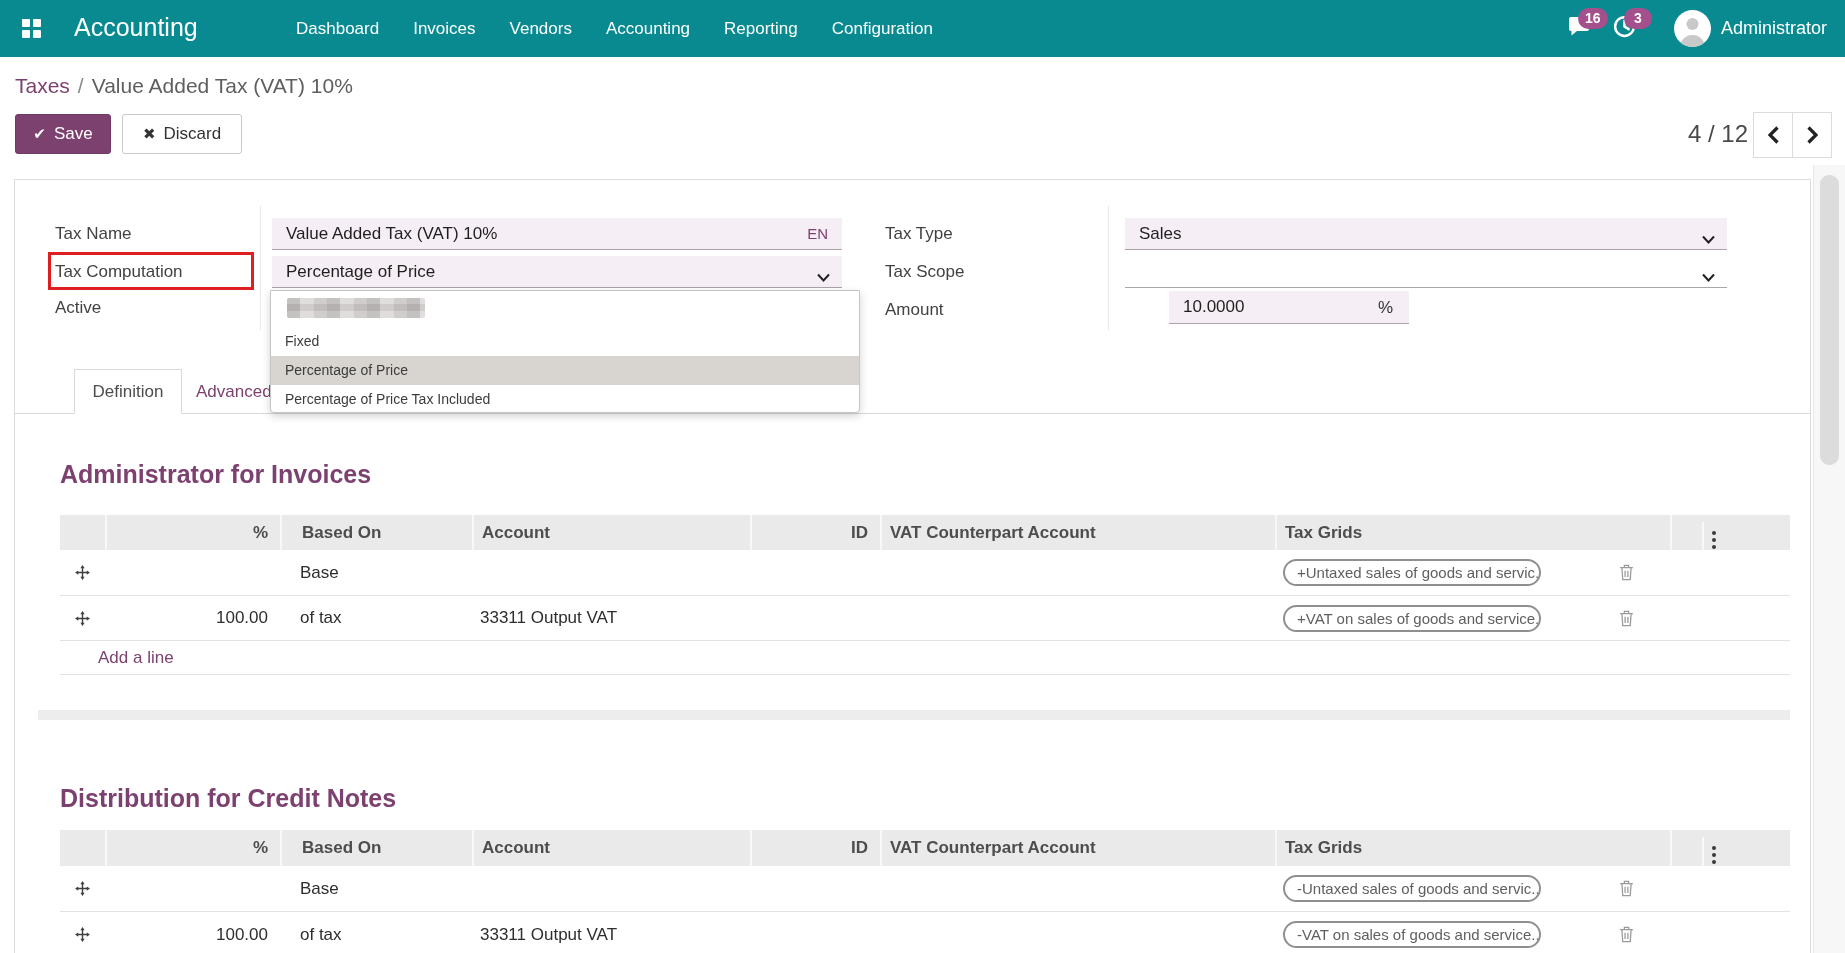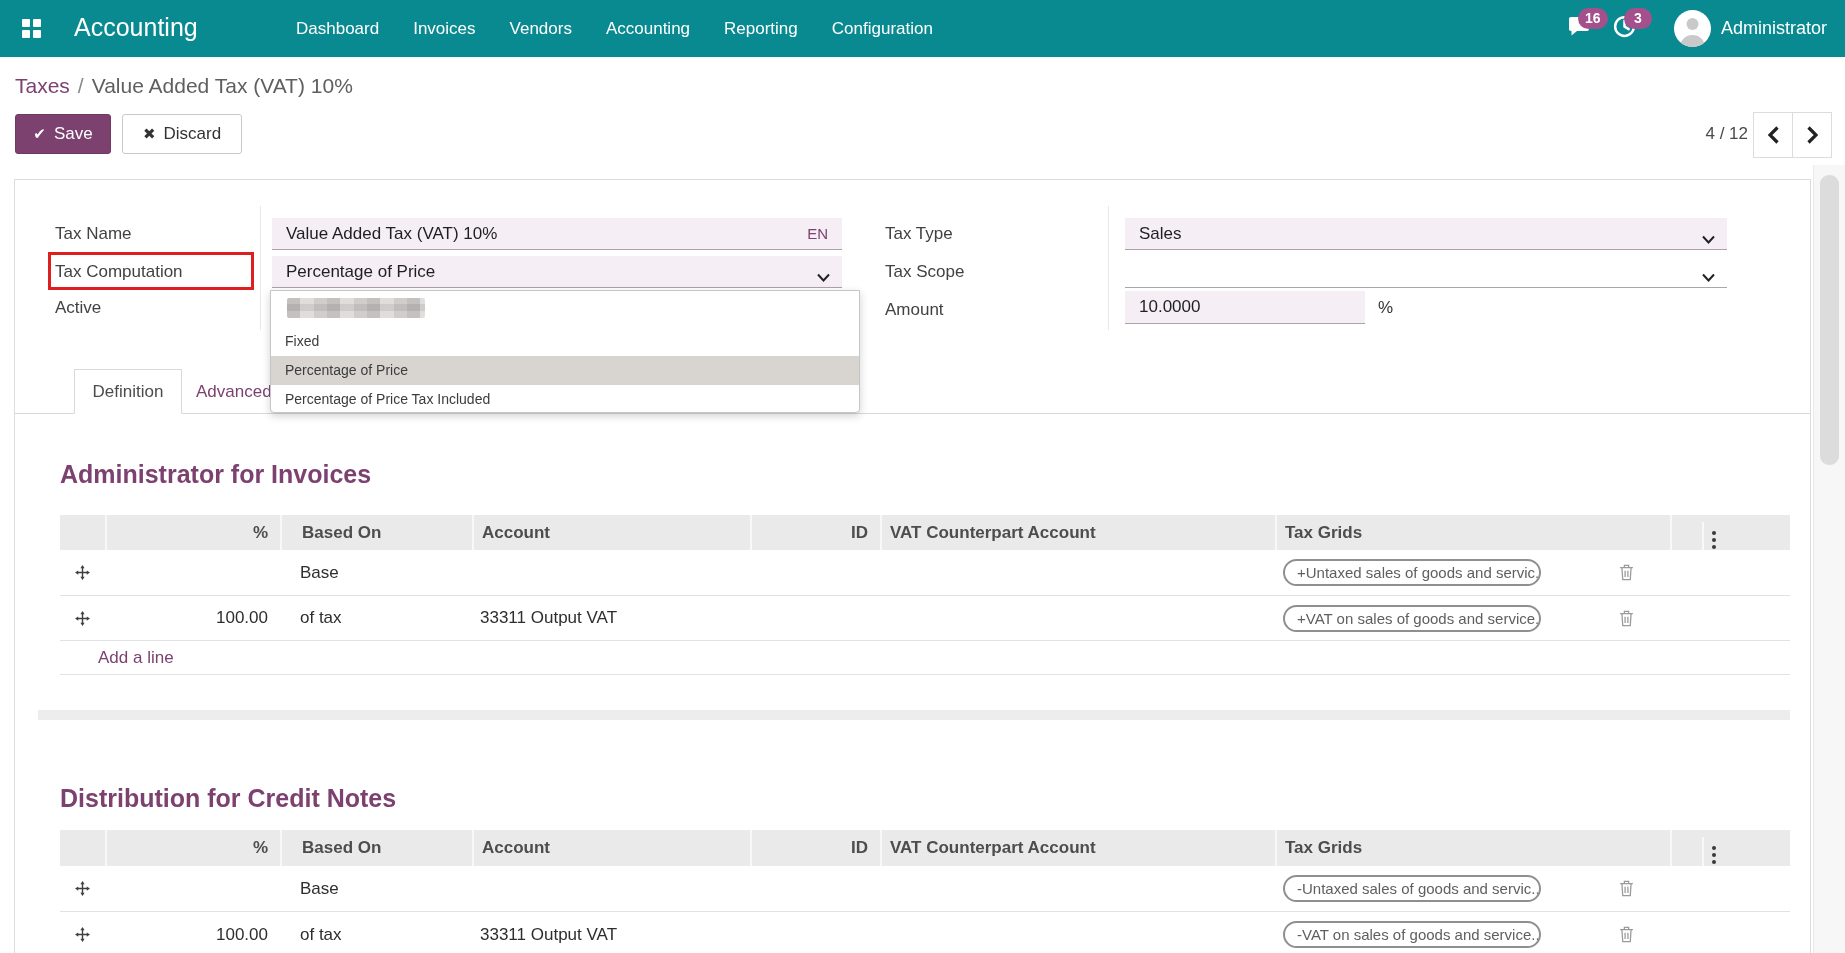--- a/index.html
+++ b/index.html
@@ -27,21 +27,21 @@
   .breadcrumb{position:absolute;left:15px;top:74px;font-size:21px;}
   .bc-parent{color:#7d4170;cursor:pointer;}
   .bc-sep{color:#888;margin:0 8px;}
   .bc-current{color:#5f5f5f;}
   .btn{position:absolute;top:114px;height:40px;border-radius:3px;font-size:17px;display:flex;
        align-items:center;justify-content:center;gap:8px;cursor:pointer;box-sizing:border-box;}
   .btn-save{left:15px;width:96px;background:#7d4170;color:#fff;border:1px solid #6f3a64;}
   .btn-discard{left:122px;width:120px;background:#fff;color:#333;border:1px solid #c9c9c9;}
   .btn .ico-glyph{font-size:15px;}
   .pager-count{position:absolute;left:1668px;top:114px;width:80px;height:40px;line-height:40px;
-               text-align:right;font-size:17px;color:#4a4a4a;}
+               text-align:right;font-size:24px;color:#4a4a4a;}
   .pager-btn{position:absolute;top:112px;width:40px;height:46px;background:#fff;border:1px solid #dcdcdc;
              box-sizing:border-box;display:flex;align-items:center;justify-content:center;cursor:pointer;}
   .pager-prev{left:1753px;border-right:none;}
   .pager-next{left:1792px;}
 
   
   .sheet{position:absolute;left:14px;top:179px;width:1797px;height:790px;background:#fff;
          border:1px solid #dcdcdc;border-bottom:none;box-sizing:border-box;}
   .vsep{position:absolute;width:1px;background:#e8e8e8;}
 
@@ -224,21 +224,21 @@
   <div class="ffield f-plain" style="left:1125px;top:256px;width:602px;">
     <span></span>
     <span class="sel-caret">
       <svg width="13" height="9" viewBox="0 0 13 9" fill="none" stroke="#222" stroke-width="2">
           <path d="M1 1.5 6.5 7.5 12 1.5"></path>
         </svg>
     </span>
   </div>
 
   <div class="flabel" style="left:885px;top:300px;">Amount</div>
-  <div class="ffield f-purple" style="left:1125px;top:291px;width:240px;height:33px;">
+  <div class="ffield f-purple" style="left:1169px;top:291px;width:240px;height:33px;">
     <span>10.0000</span>
   </div>
   <div class="suffix" style="position:absolute;left:1378px;top:298px;">%</div>
 
   <div class="tabbar-line"></div>
   <div class="tab-active">Definition</div>
   <div class="tab-inactive">Advanced Options</div>
 
   <div class="dropdown">
     <div class="opt">

